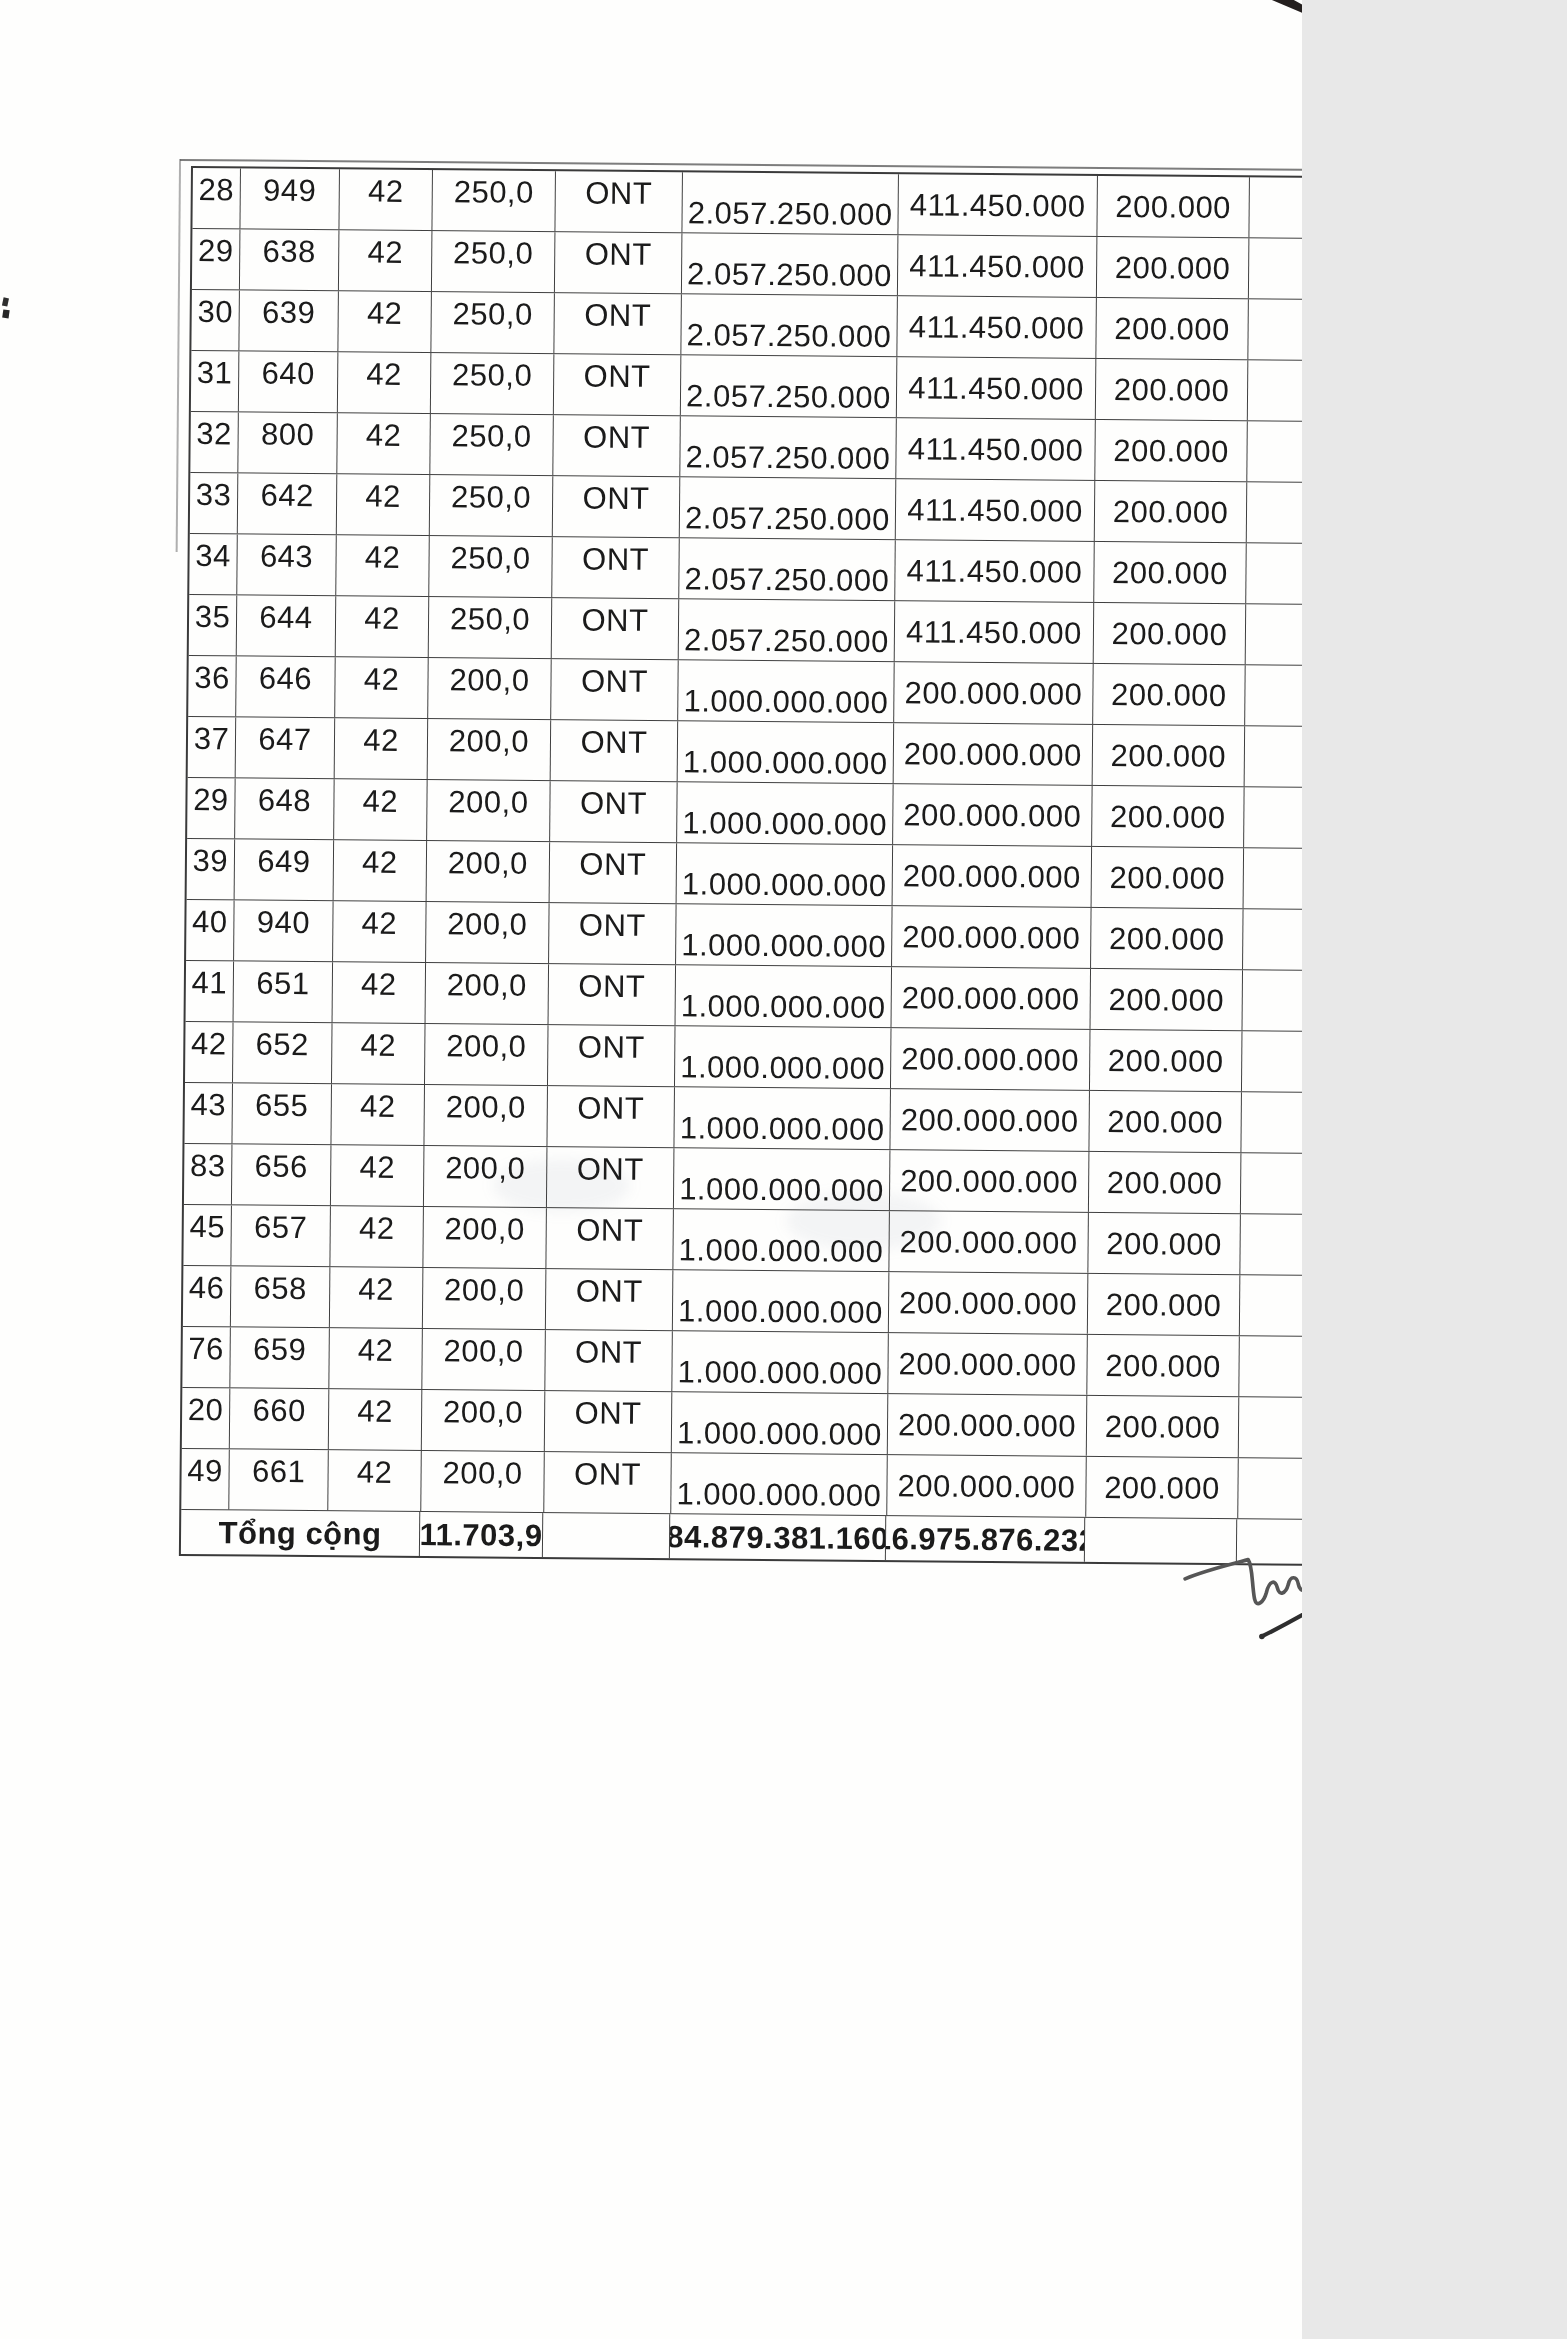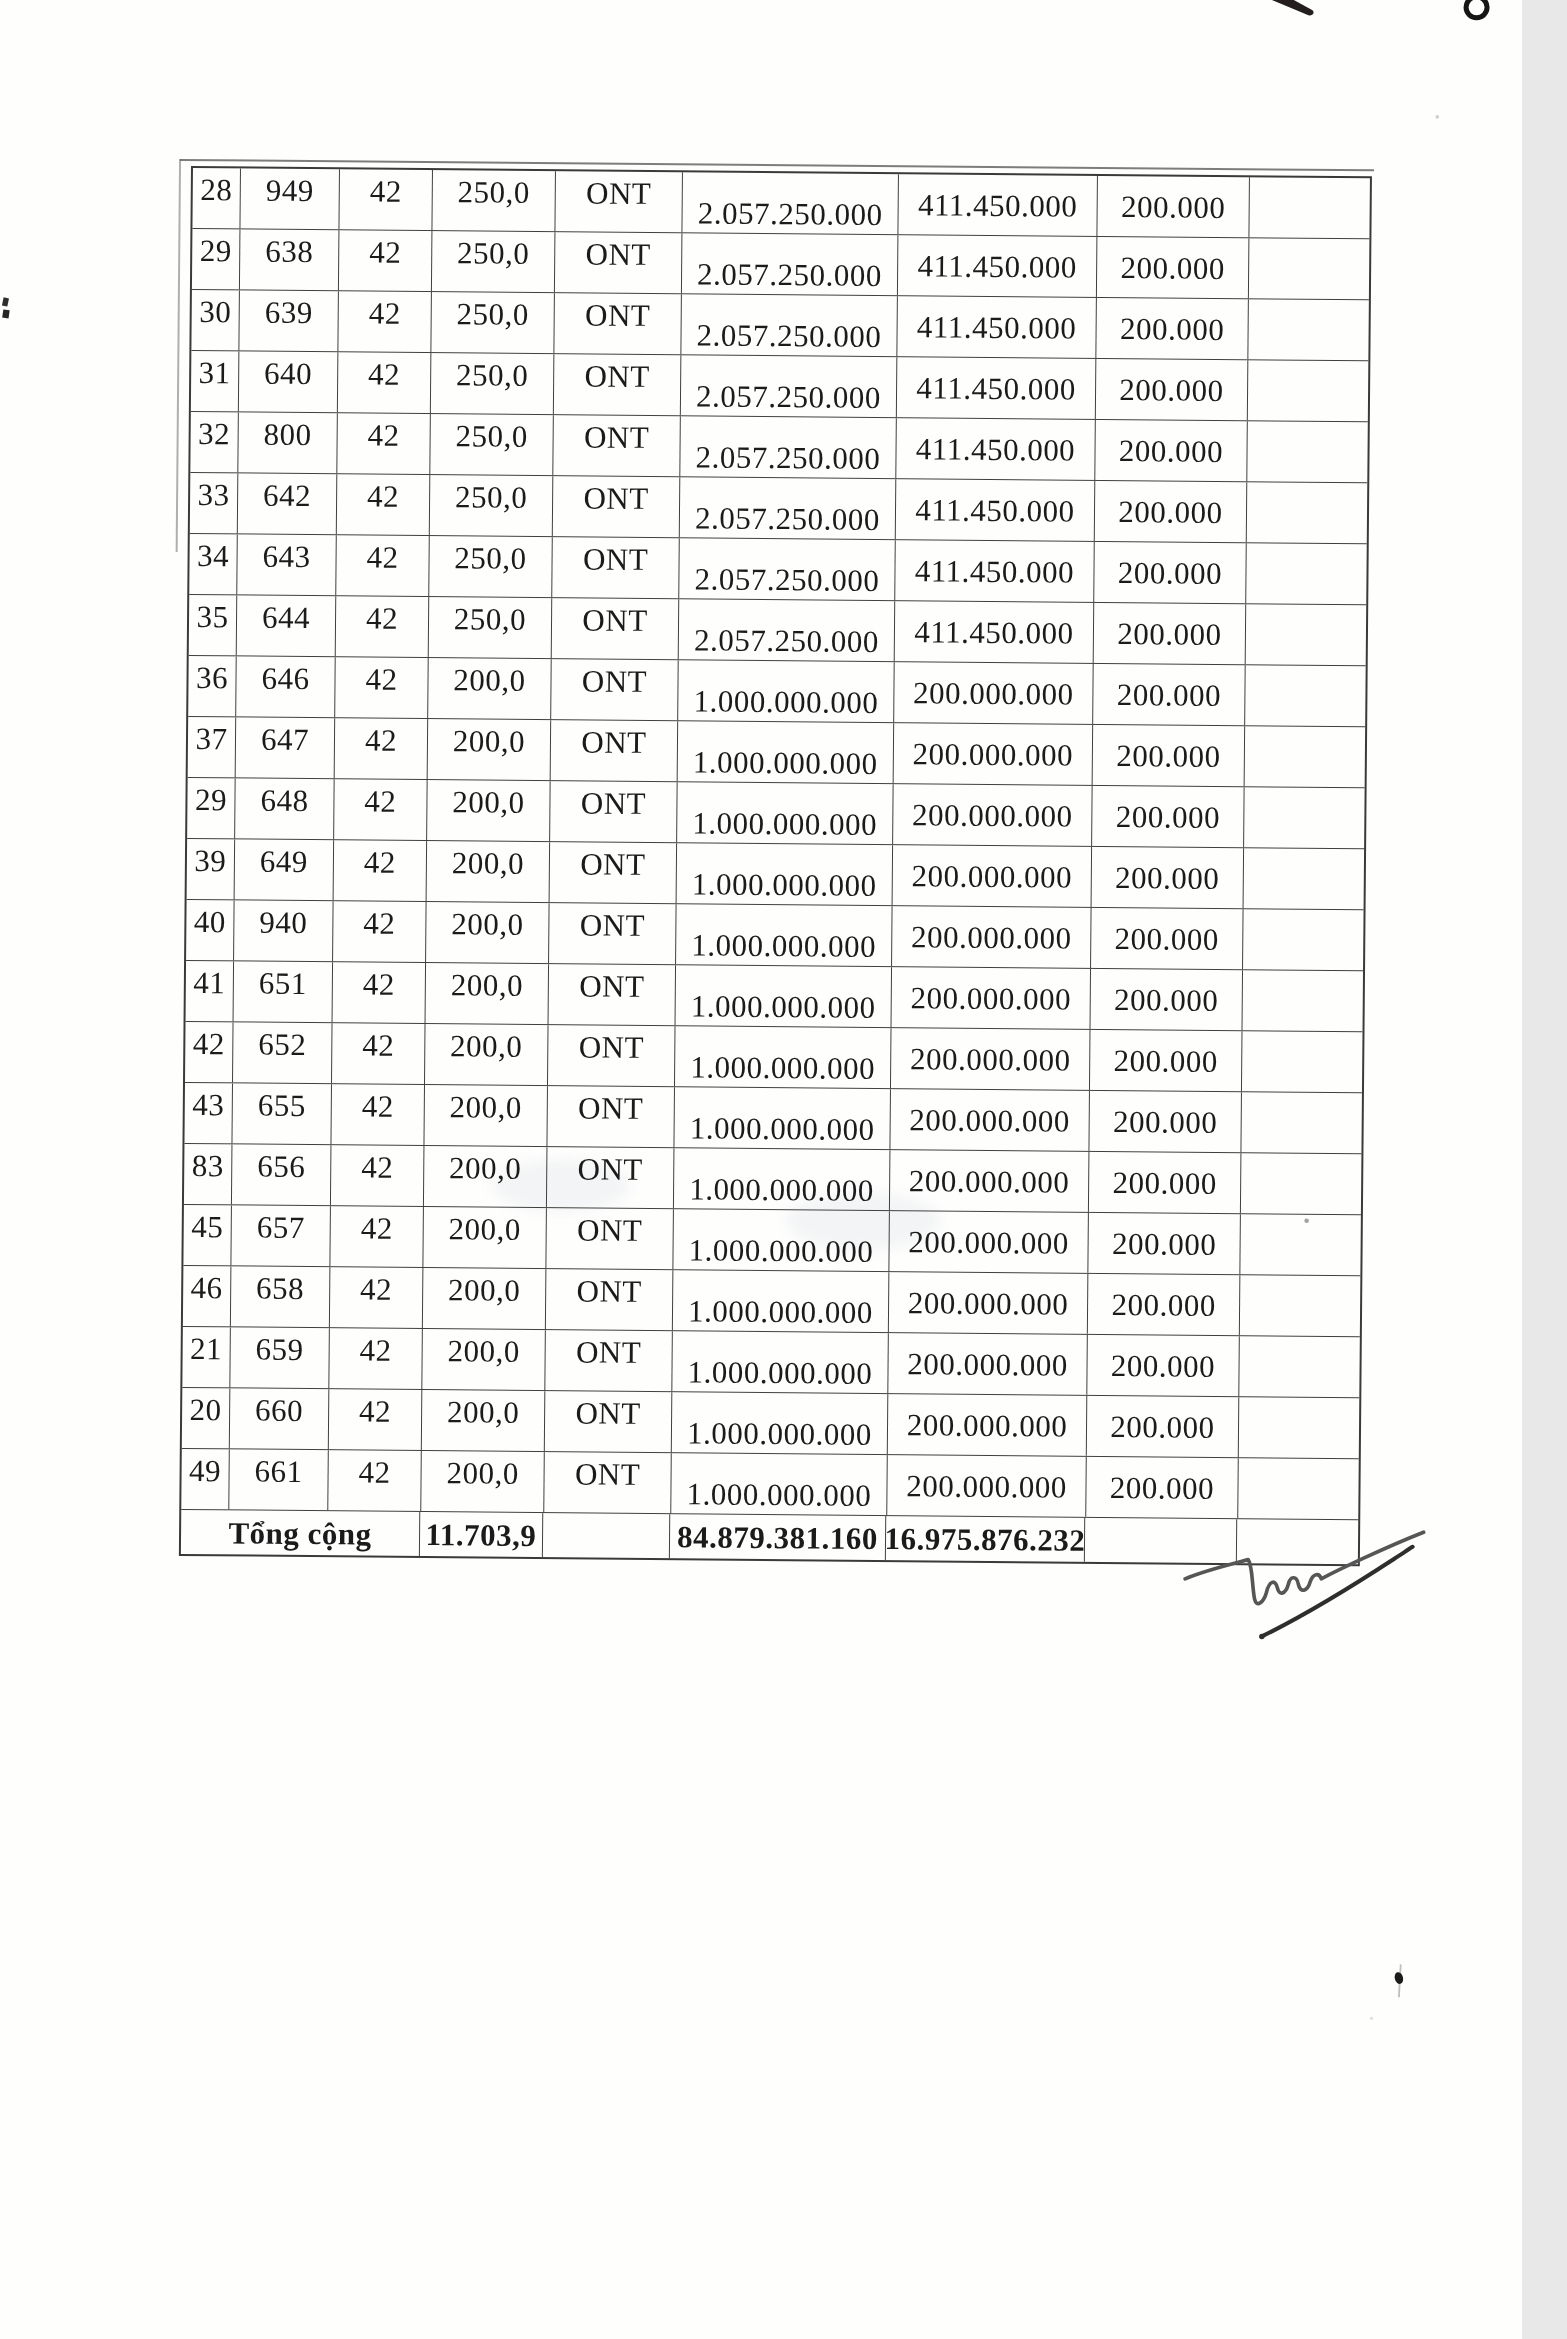--- a/index.html
+++ b/index.html
@@ -1,21 +1,21 @@
 <!DOCTYPE html>
 <html style="font-size:14.6px"><head>
 <meta charset="utf-8">
 <style>
   html,body{margin:0;padding:0;background:#e8e8e8;}
   .page{
     position:relative;
-    width:1522px;height:2339px;
+    width:1302px;height:2339px;
     background:#fefefd;
     overflow:hidden;
-    font-family:Liberation Serif, serif;
+    font-family:Liberation Sans, sans-serif;
   }
   
   .tbl{
     position:absolute;left:191px;top:166px;
     width:1177px;
     border:2.7px solid #3a3a3a;
     transform:rotate(.5deg);
     transform-origin:0 0;
   }
   
@@ -271,21 +271,21 @@
           <div class="cell c1">658</div>
           <div class="cell c2">42</div>
           <div class="cell c3">200,0</div>
           <div class="cell c4">ONT</div>
           <div class="cell c5">1.000.000.000</div>
           <div class="cell c6">200.000.000</div>
           <div class="cell c7">200.000</div>
           <div class="cell c8"></div>
         </div>
         <div class="trow">
-          <div class="cell c0">21</div>
+          <div class="cell c0">76</div>
           <div class="cell c1">659</div>
           <div class="cell c2">42</div>
           <div class="cell c3">200,0</div>
           <div class="cell c4">ONT</div>
           <div class="cell c5">1.000.000.000</div>
           <div class="cell c6">200.000.000</div>
           <div class="cell c7">200.000</div>
           <div class="cell c8"></div>
         </div>
         <div class="trow">

